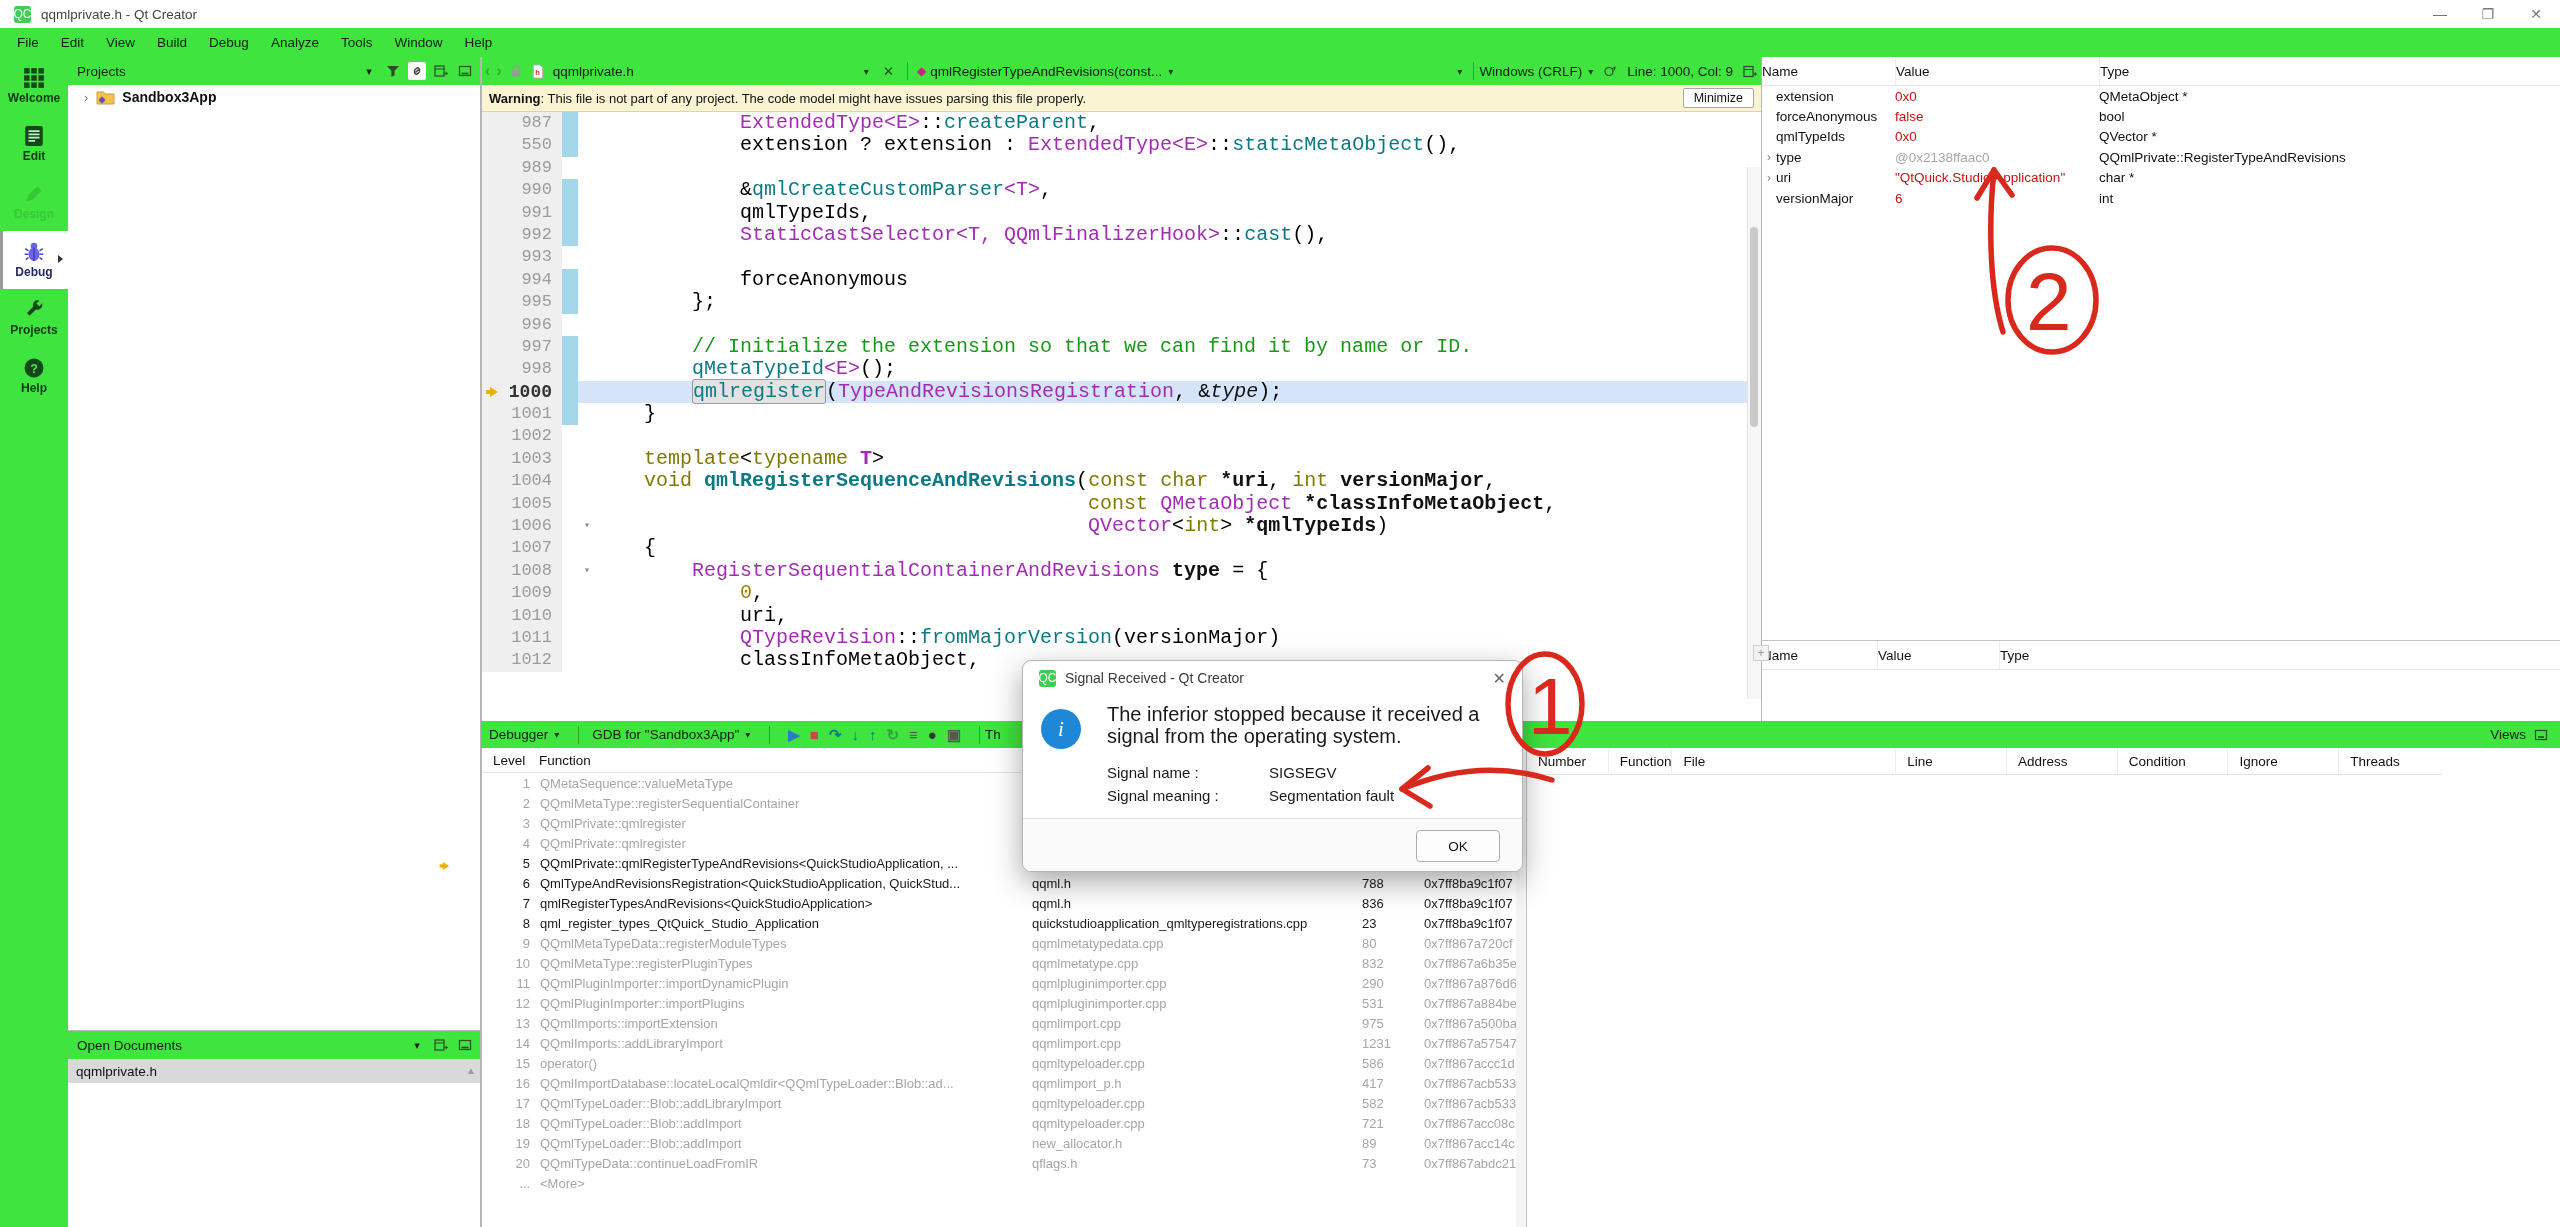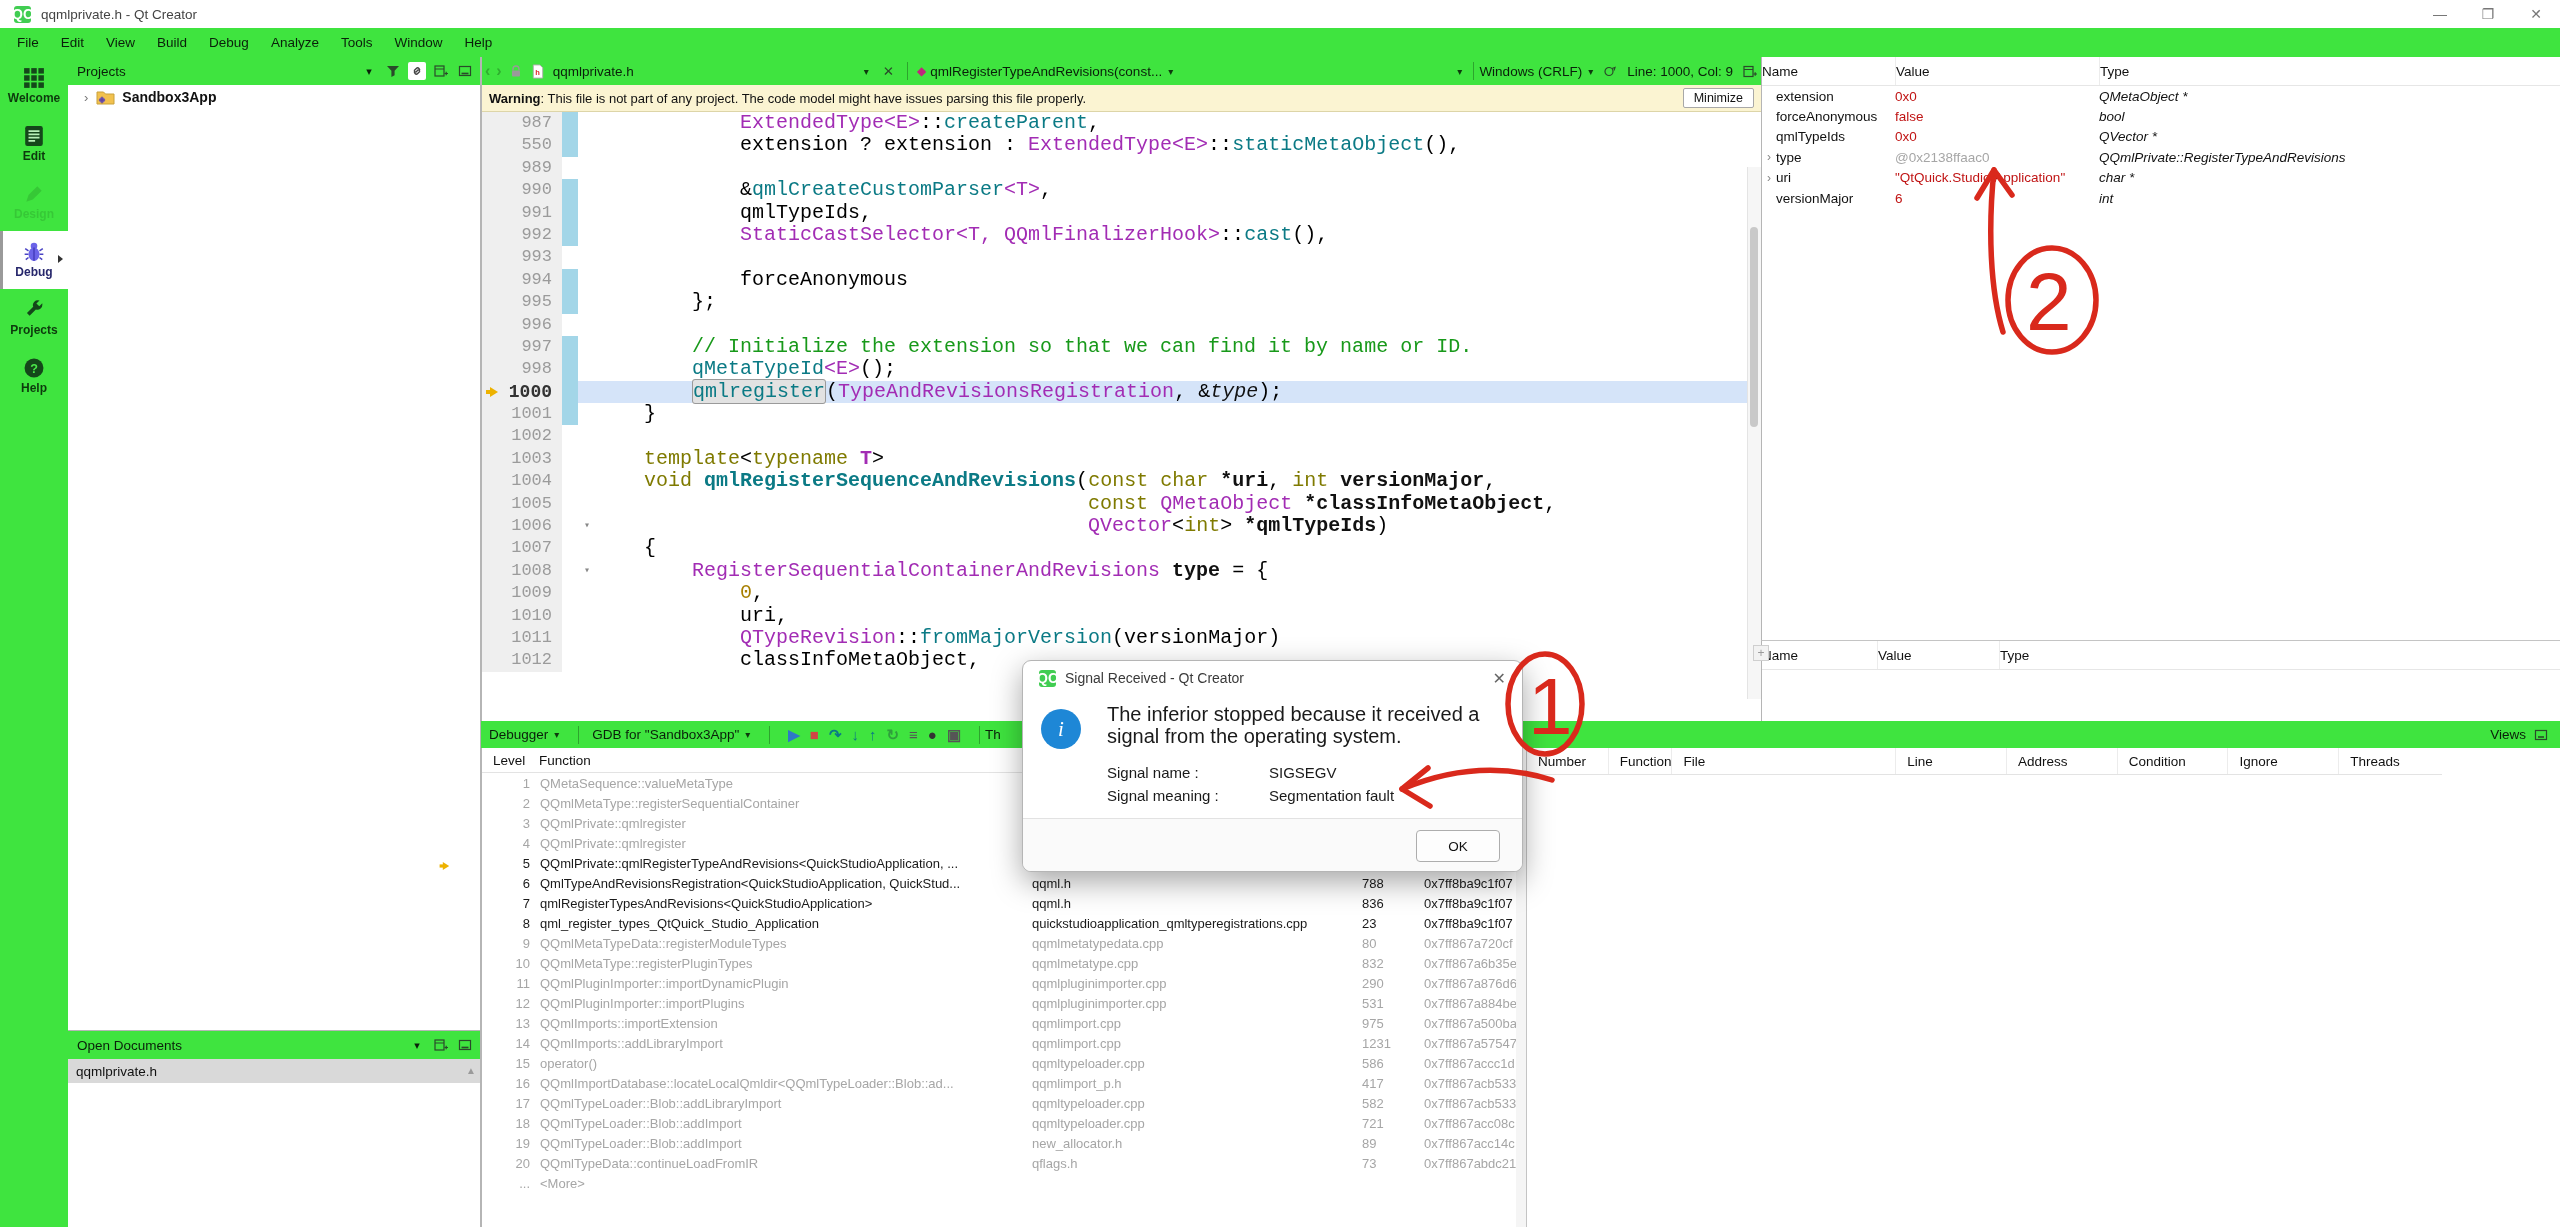--- a/index.html
+++ b/index.html
@@ -1,21 +1,21 @@
 <!DOCTYPE html>
 <html><head>
 <meta charset="utf-8">
 <style>
   html,body{margin:0;padding:0;background:#888;}
   #screen{position:relative;width:2560px;height:1227px;background:#fff;overflow:hidden;
     font-family:"Liberation Sans",sans-serif;color:#111;}
   .abs{position:absolute;}
   
   #titlebar{left:0;top:0;width:2560px;height:28px;background:#ffffff;display:flex;align-items:center;}
-  .qc-logo{width:17px;height:17px;border-radius:3px;background:#41cd52;color:#fff;font-size:14px;font-weight:bold;
+  .qc-logo{width:17px;height:17px;border-radius:3px;background:#41cd52;color:#fff;font-size:12px;font-weight:normal;
     display:flex;align-items:center;justify-content:center;margin-left:14px;}
   #win-title{margin-left:10px;font-size:13.5px;color:#444;}
   .win-btns{margin-left:auto;display:flex;height:100%;}
   .win-btn{width:48px;height:100%;display:flex;align-items:center;justify-content:center;color:#777;font-size:14px;}
   
   #menubar{left:0;top:28px;width:2560px;height:29px;background:#3fe43f;display:flex;align-items:center;padding-left:6px;box-sizing:border-box;}
   .menu-item{padding:0 11px;font-size:13.5px;color:#0a200a;}
   
   #sidebar{left:0;top:57px;width:68px;height:1170px;background:#3fe43f;}
   .mode{height:58px;display:flex;flex-direction:column;align-items:center;justify-content:center;position:relative;}
@@ -87,21 +87,21 @@
   .cols3{height:28px;display:flex;align-items:center;font-size:13.5px;border-bottom:1px solid #e6e6e6;}
   .cols3 span{box-sizing:border-box;border-left:1px solid #ececec;height:100%;display:flex;align-items:center;}
   .cols3 span:first-child{border-left:none;}
   .lc-name{width:133px;} .lc-val{width:204px;} .lc-type{flex:1;}
   .lrow{display:flex;height:20.4px;align-items:center;font-size:13.5px;}
   .lexp{width:14px;text-align:center;color:#888;font-size:12px;flex:none;}
   .lname{width:119px;flex:none;}
   .lval{width:204px;flex:none;}
   .lval.red{color:#c01414;}
   .lval.dim{color:#a6a6a6;}
-  .ltype{flex:1;font-style:italic;}
+  .ltype{flex:1;}
   #expressions{left:1761px;top:640px;width:799px;height:81px;background:#fff;border-left:1px solid #b5b5b5;border-top:1px solid #c4c4c4;box-sizing:border-box;}
   #expressions .ec-name{width:115px;} #expressions .ec-val{width:122px;} #expressions .ec-type{flex:1;}
   .splitplus{position:absolute;left:-9px;top:4px;color:#9a9a9a;font-size:12px;background:#f2f2f2;border:1px solid #cfcfcf;width:14px;height:14px;
     display:flex;align-items:center;justify-content:center;}
   
   #bottombar{left:481px;top:721px;width:2079px;height:27px;background:#3fe43f;display:flex;align-items:center;font-size:13.5px;color:#0a200a;}
   #bottombar .grp{display:flex;align-items:center;padding:0 8px;}
   .dbgico{font-size:15px;font-weight:bold;margin:0 5px;}
   #views-grp{margin-left:auto;display:flex;align-items:center;padding-right:10px;gap:6px;}
   

